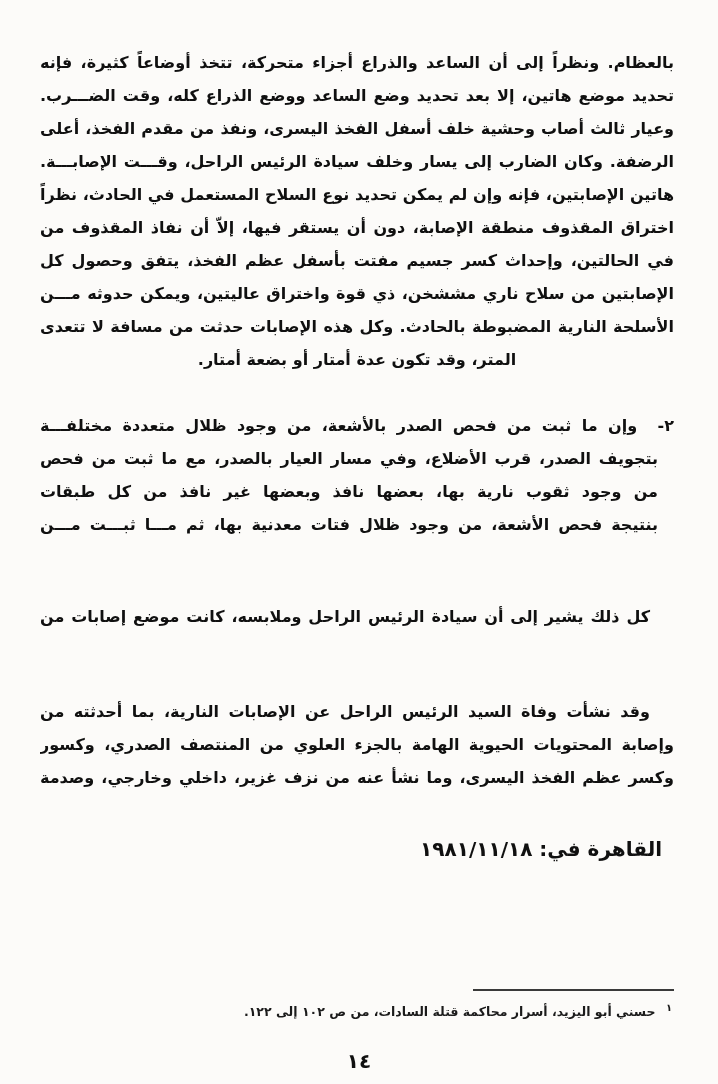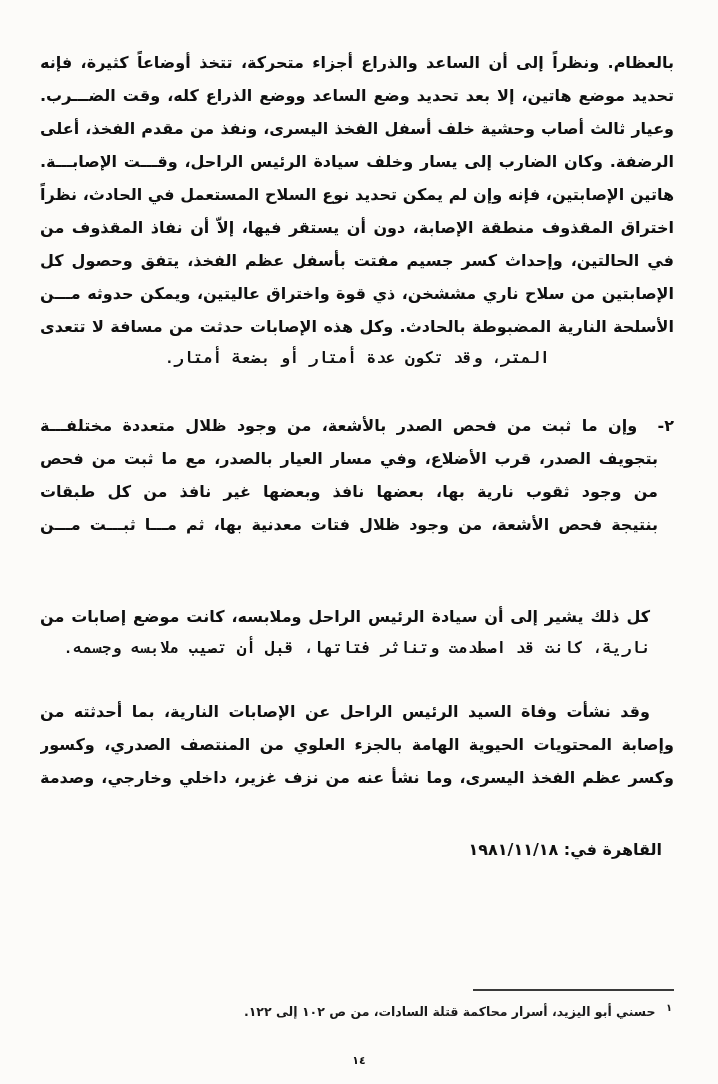--- a/index.html
+++ b/index.html
@@ -22,32 +22,32 @@
     width: 634px;
   }
   .ln {
     height: 33px;
     line-height: 33px;
     font-size: 16px;
     overflow: hidden;
     white-space: normal;
   }
   .j { text-align: justify; text-align-last: justify; }
-  .c { text-align: center; text-align-last: center; font-family: Liberation Mono, monospace; }
+  .c { text-align: center; text-align-last: center; }
   .indent { padding-right: 16px; }
   .findent { padding-right: 24px; }
   .marker { margin-left: 10px; }
   .date-block {
     position: absolute;
     top: 833px;
     right: 56px;
     width: 400px;
     height: 33px;
     line-height: 33px;
-    font-size: 16px;
+    font-size: 20px;
     text-align: right;
   }
   .footnote-sep {
     position: absolute;
     top: 989px;
     right: 44px;
     width: 201px;
     height: 0;
     border-top: 2px solid #3a3a3a;
   }
@@ -69,21 +69,21 @@
     line-height: 0;
   }
   .page-number {
     position: absolute;
     top: 1048px;
     left: 0;
     width: 100%;
     height: 26px;
     line-height: 26px;
     text-align: center;
-    font-size: 11px;
+    font-size: 20px;
   }
 </style>
 </head>
 <body>
 
 <div class="page">
 
   <div class="block" style="top:46px">
     <div class="ln j">بالعظام. ونظراً إلى أن الساعد والذراع أجزاء متحركة، تتخذ أوضاعاً كثيرة، فإنه يتعـذر</div>
     <div class="ln j">تحديد موضع هاتين، إلا بعد تحديد وضع الساعد ووضع الذراع كله، وقت الضـــرب.</div>
@@ -102,21 +102,20 @@
       <span class="marker">٢-</span>
       <span>وإن ما ثبت من فحص الصدر بالأشعة، من وجود ظلال متعددة مختلفـــة الأشـــكال والأبعـــاد</span>
     </div>
     <div class="ln j indent">بتجويف الصدر، قرب الأضلاع، وفي مسار العيار بالصدر، مع ما ثبت من فحص الملابـــس،</div>
     <div class="ln j indent">من وجود ثقوب نارية بها، بعضها نافذ وبعضها غير نافذ من كل طبقات الملابـــس، ومؤيـــدا</div>
     <div class="ln j indent">بنتيجة فحص الأشعة، من وجود ظلال فتات معدنية بها، ثم مـــا ثبـــت مـــن فحصـــها، بعـــد</div>
   </div>
 
   <div class="block" style="top:600px">
     <div class="ln j findent">كل ذلك يشير إلى أن سيادة الرئيس الراحل وملابسه، كانت موضع إصابات من فتـــات مقذوفـــات</div>
-    <div class="ln c">نارية، كانت قد اصطدمت وتناثر فتاتها، قبل أن تصيب ملابسه وجسمه.</div>
   </div>
 
   <div class="block" style="top:695px">
     <div class="ln j findent">وقد نشأت وفاة السيد الرئيس الراحل عن الإصابات النارية، بما أحدثته من تهتك الرئة اليســـرى،</div>
     <div class="ln j">وإصابة المحتويات الحيوية الهامة بالجزء العلوي من المنتصف الصدري، وكسور بعض الأضـــلاع،</div>
     <div class="ln j">
       <span>وكسر عظم الفخذ اليسرى، وما نشأ عنه من نزف غزير، داخلي وخارجي، وصدمة عصبية شديدة</span>
     </div>
   </div>
 

